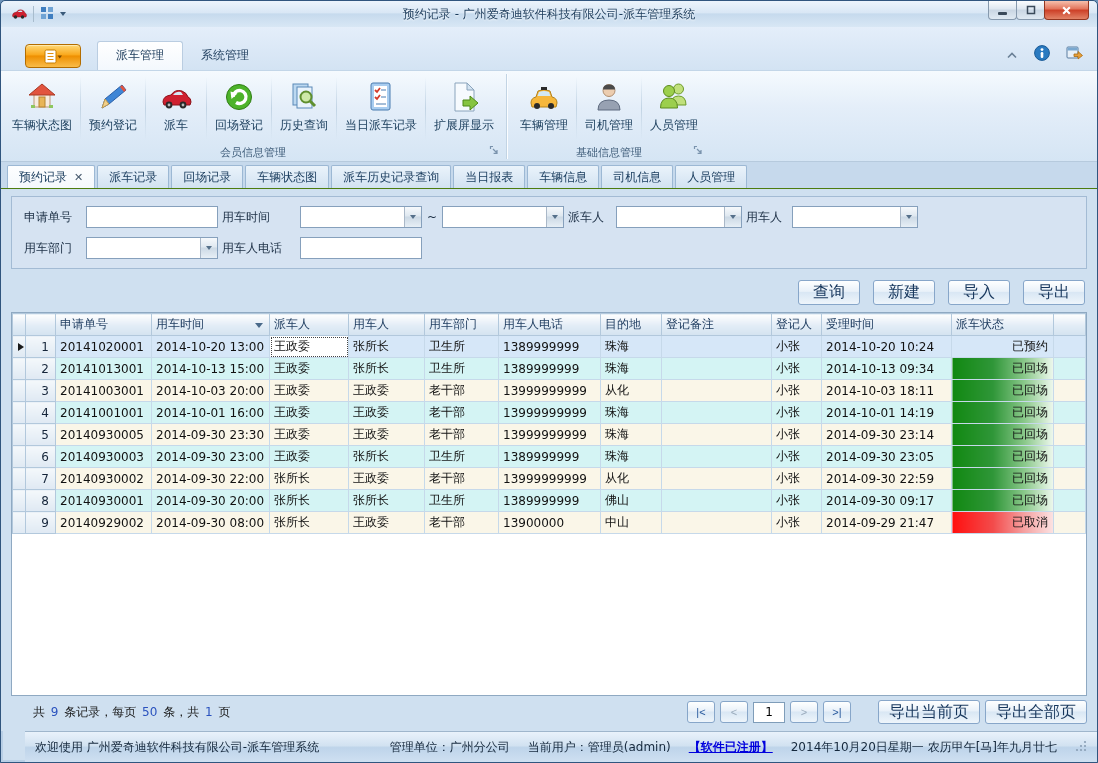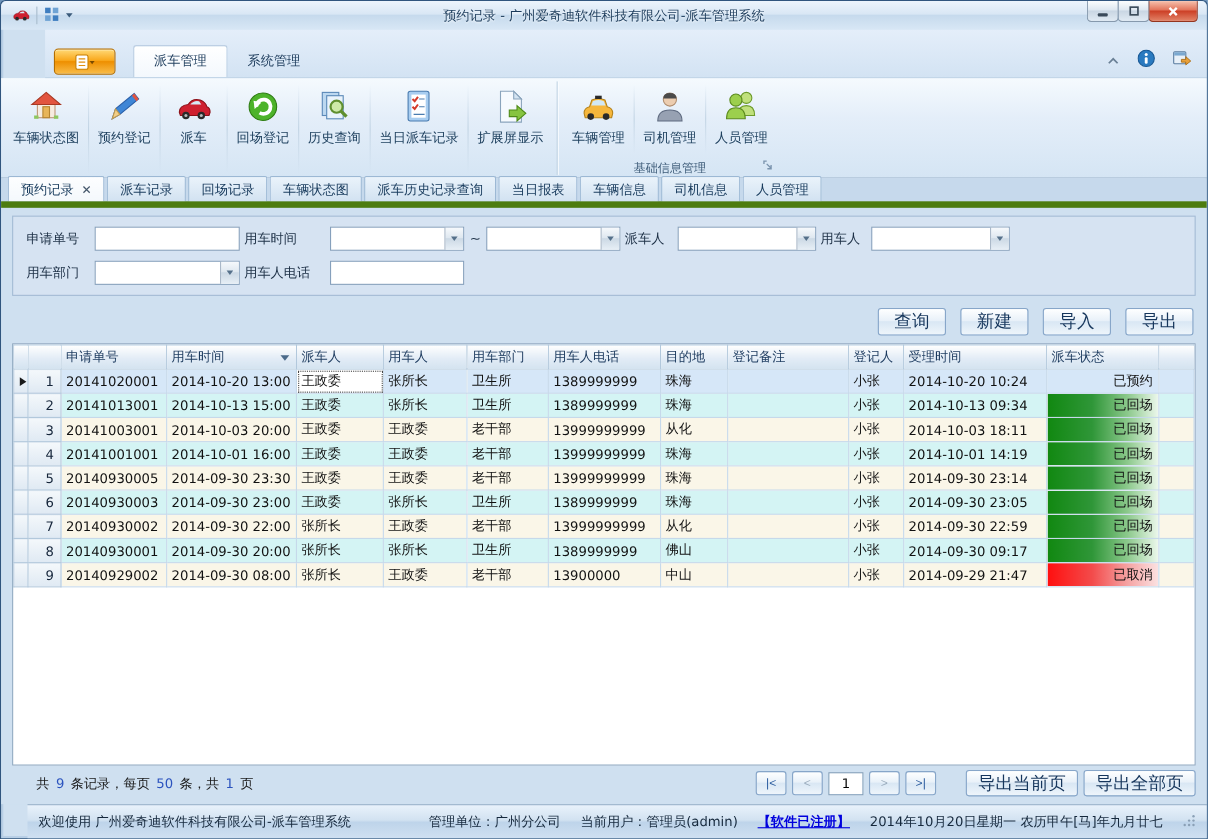--- a/index.html
+++ b/index.html
@@ -18,22 +18,22 @@
   .caret-down { width:0; height:0; border-left:3.5px solid transparent; border-right:3.5px solid transparent; border-top:4px solid #3a5a7a; display:inline-block; }
   .title-text { position:absolute; left:50%; transform:translateX(-50%); color:#1a3a5a; text-shadow:0 1px 2px #fff; white-space:nowrap; }
   .winbtns { position:absolute; top:0; right:8px; display:flex; }
   .wbtn { width:29px; height:19px; border:1px solid #8699ad; border-top:none; border-radius:0 0 4px 4px;
     background:linear-gradient(#fbfdfe,#dde7f0 45%,#c9d6e3 50%,#e0eaf3);
     display:flex; align-items:center; justify-content:center; margin-left:-1px; }
   .wbtn.close { width:45px; background:linear-gradient(#f6c0ac,#e2735a 45%,#cc3f26 50%,#e28367); border-color:#93351f; }
   .min-glyph { width:9px; height:3px; background:#3a4a5a; border-radius:1px; margin-top:6px; }
 
   
-  .rtabs { height:44px; flex:none; display:flex; align-items:flex-end; padding-left:8px; position:relative;
-    background:linear-gradient(#e4eefa,#d3e3f3); border-bottom:1px solid #c3d6e8;margin-left:40px; }
+  .rtabs { height:44px; flex:none; display:flex; align-items:flex-end; padding-left:24px; position:relative;
+    background:linear-gradient(#e4eefa,#d3e3f3); border-bottom:1px solid #c3d6e8; }
   .appbtn { width:56px; height:24px; margin:0 16px 2px 0; border-radius:4px; border:1px solid #b36d00;
     background:linear-gradient(#ffd976,#f9a81c 45%,#ee8f00 50%,#f9bc49);
     display:flex; align-items:center; justify-content:center; box-shadow:inset 0 1px 0 #ffe9ad; }
   .rtab { padding:5px 18px 6px; color:#1d3c5c; white-space:nowrap; }
   .rtab.active { background:linear-gradient(#ffffff,#f3f8fd); border:1px solid #bacde1; border-bottom:none; border-radius:3px 3px 0 0; }
   .rtabs-right { position:absolute; right:14px; bottom:6px; display:flex; align-items:center; gap:16px; }
 
   
   .ribbon { height:91px; flex:none; display:flex; align-items:stretch; padding:1px 2px 0;
     background:linear-gradient(#f5fafe,#e4eef9 40%,#d5e5f4); border-bottom:1px solid #b6cadd; }
@@ -42,22 +42,22 @@
   .rgroup-label { height:18px; position:relative; display:flex; align-items:center; justify-content:center;
     color:#3f5d7a; font-size:11px; }
   .launcher { position:absolute; right:4px; bottom:3px; }
   .rbtn { display:flex; flex-direction:column; align-items:center; padding:4px 7px 1px; min-width:58px; }
   .ric { height:38px; display:flex; align-items:center; }
   .rlb { color:#1f415f; white-space:nowrap; margin-top:1px; }
   .vsep { width:1px; margin:3px 1px; background:linear-gradient(rgba(255,255,255,0),#c2d4e4,rgba(255,255,255,0)); }
   .gsep { width:0; margin:2px 3px; border-left:1px solid #c2d4e4; border-right:1px solid #fbfdff; }
 
   
-  .dtabs { height:27px; flex:none; display:flex; align-items:flex-end; gap:2px; padding:3px 6px 0;
-    background:#c6d9ec; border-bottom:6px solid #4d7c0f; }
+  .dtabs { height:27px; flex:none; display:flex; gap:2px; padding:3px 6px 0;
+    background:#c6d9ec; border-bottom:1px solid #4d7c0f; }
   .dtab { height:23px; padding:0 11px; display:flex; align-items:center; gap:7px;
     background:linear-gradient(#eaf3fb,#d2e2f1); border:1px solid #9cb8d4; border-bottom:none;
     border-radius:2px 2px 0 0; color:#173a5c; white-space:nowrap; }
   .dtab.active { background:linear-gradient(#fdfeff,#f4f8fc); }
   .tab-close { color:#44566a; font-weight:bold; font-size:11px; line-height:1; }
 
   
   .content { flex:1; display:flex; flex-direction:column; background:#cfe0f0; padding:7px 10px 3px; overflow:hidden; }
 
   .filter { flex:none; border:1px solid #a3bbd4; background:#d6e3f2; padding:9px 8px; display:grid;
@@ -272,20 +272,27 @@
         <div class="rbtn">
           <span class="ric">
               <svg width="32" height="32" viewBox="0 0 32 32">
                 <path d="M7 2h12l7 7v21H7Z" fill="#f6fafe" stroke="#8aa4bc"></path>
                 <path d="M19 2v7h7Z" fill="#d4e4f2" stroke="#8aa4bc"></path>
                 <path d="M15 19h7v-4l8 7-8 7v-4h-7Z" fill="#86c440" stroke="#4e8a18"></path>
               </svg>
             </span>
           <span class="rlb">扩展屏显示</span>
         </div>
+      </div>
+      <div class="rgroup-label">
+        <span>会员信息管理</span>
+        <span class="launcher"><svg width="10" height="10" viewBox="0 0 10 10">
+              <path d="M1.5 4V1.5H4" fill="none" stroke="#7a93ad" stroke-width="1.2"></path>
+              <path d="M4 4l4 4M8 5v3.4H4.6" fill="none" stroke="#7a93ad" stroke-width="1.2"></path>
+            </svg></span>
       </div>
     </div>
 
     <span class="gsep"></span>
 
     <div class="rgroup">
       <div class="rgroup-btns">
         <div class="rbtn">
           <span class="ric">
               <svg width="32" height="32" viewBox="0 0 32 32">

